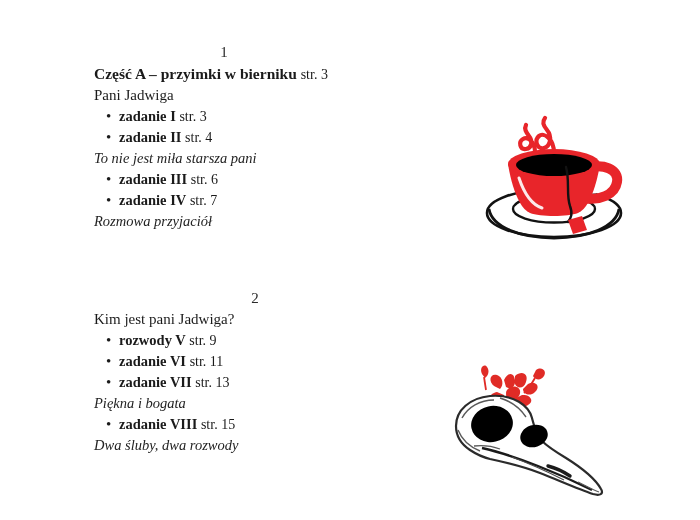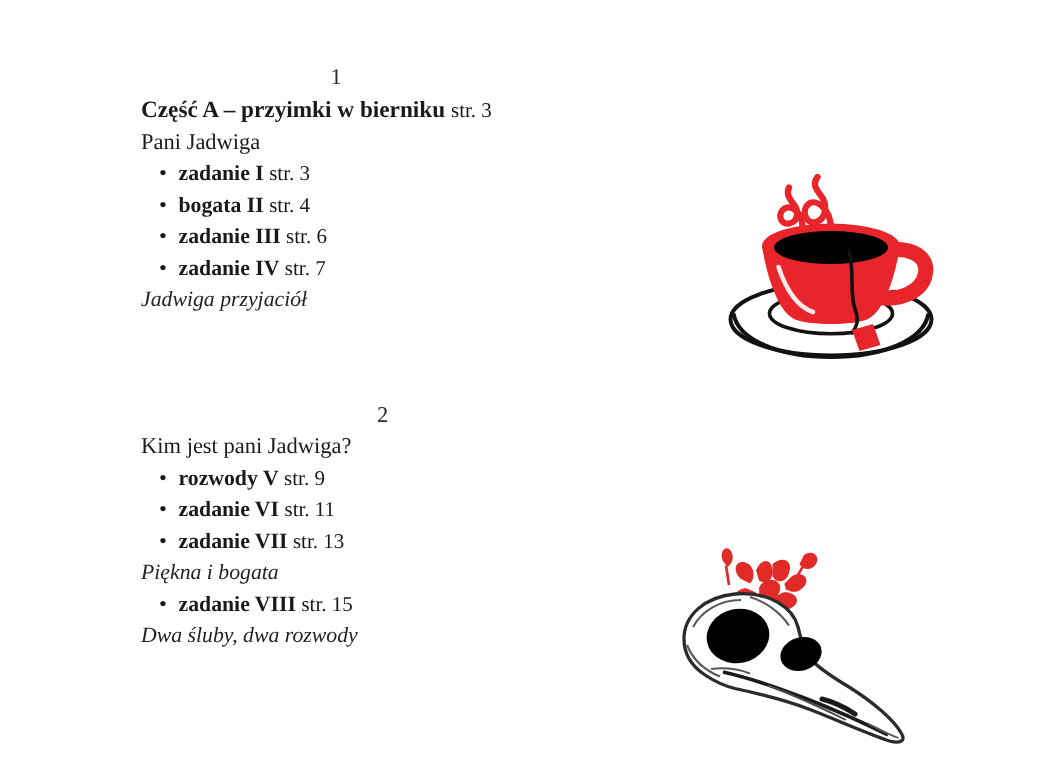--- a/index.html
+++ b/index.html
@@ -119,38 +119,39 @@
       <div class="sub-underline">Pani Jadwiga</div>
 
       <div class="task">
         <span class="dot">•</span>
         <span class="nm">zadanie I</span>
         <span class="pg">str. 3</span>
       </div>
 
       <div class="task">
         <span class="dot">•</span>
-        <span class="nm">bogata II</span>
+        <span class="nm">zadanie II</span>
         <span class="pg">str. 4</span>
       </div>
 
+      <div class="sub-italic">To nie jest miła starsza pani</div>
 
       <div class="task">
         <span class="dot">•</span>
         <span class="nm">zadanie III</span>
         <span class="pg">str. 6</span>
       </div>
 
       <div class="task">
         <span class="dot">•</span>
         <span class="nm">zadanie IV</span>
         <span class="pg">str. 7</span>
       </div>
 
-      <div class="sub-italic">Jadwiga przyjaciół</div>
+      <div class="sub-italic">Rozmowa przyjaciół</div>
     </div>
 
     <div class="section sec-b">
       <div class="page-num">2</div>
 
       <div class="sub-underline">Kim jest pani Jadwiga?</div>
 
       <div class="task">
         <span class="dot">•</span>
         <span class="nm">rozwody V</span>

